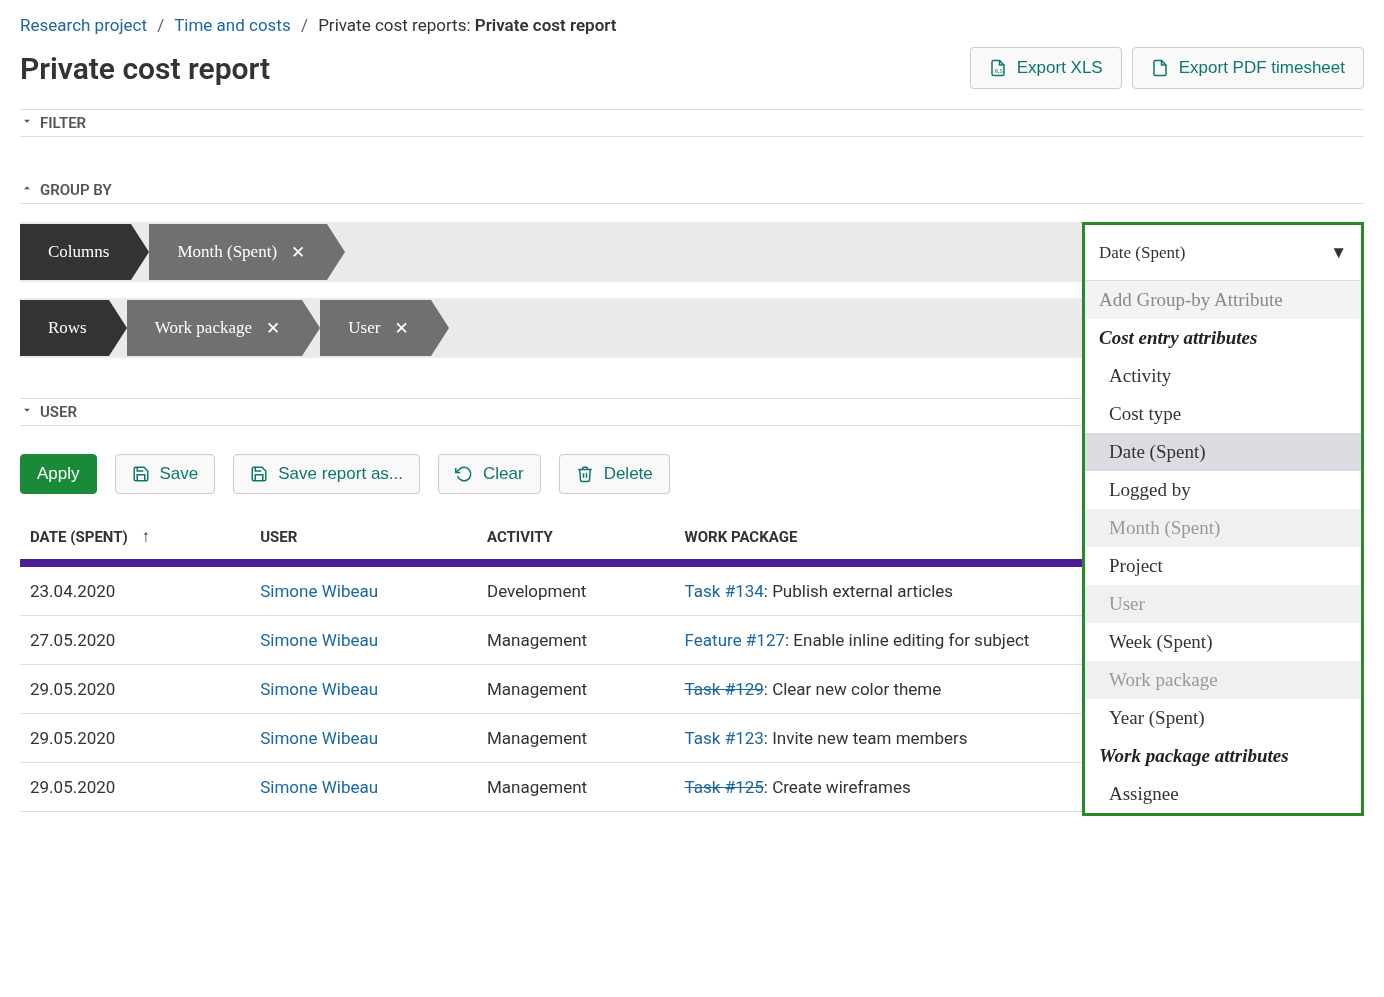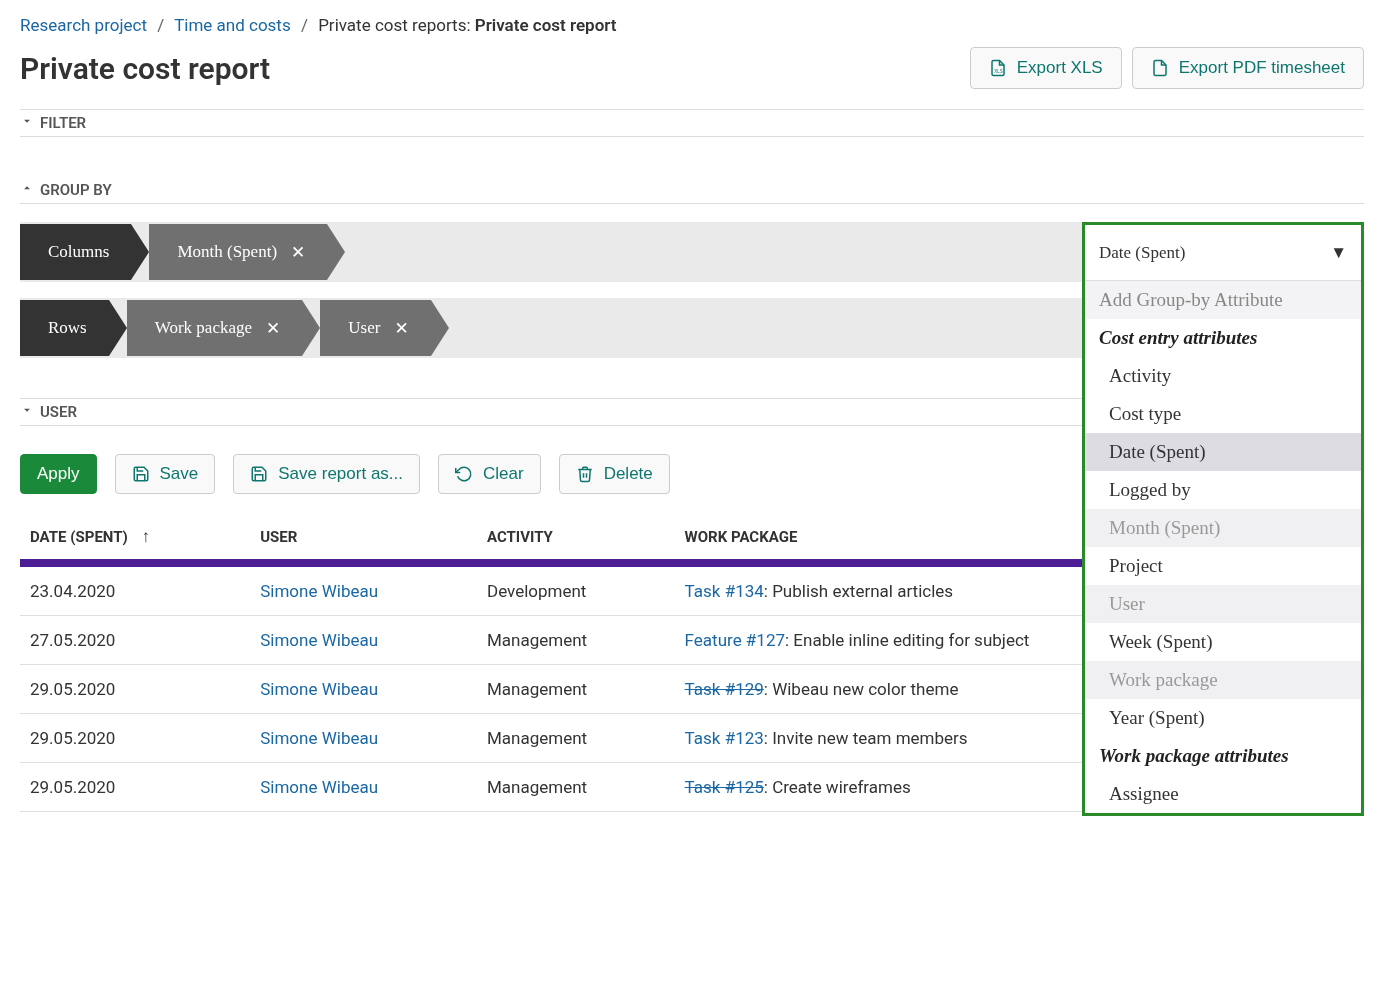--- a/index.html
+++ b/index.html
@@ -343,21 +343,21 @@
         <td>27.05.2020</td>
         <td><a href="#">Simone Wibeau</a></td>
         <td>Management</td>
         <td><a href="#" class="wp-link">Feature #127</a><span>: Enable inline editing for subject</span></td>
         <td>-</td>
       </tr>
       <tr>
         <td>29.05.2020</td>
         <td><a href="#">Simone Wibeau</a></td>
         <td>Management</td>
-        <td><a href="#" class="wp-link strike">Task #129</a><span>: Wibeau new color theme</span></td>
+        <td><a href="#" class="wp-link strike">Task #129</a><span>: Clear new color theme</span></td>
         <td>-</td>
       </tr>
       <tr>
         <td>29.05.2020</td>
         <td><a href="#">Simone Wibeau</a></td>
         <td>Management</td>
         <td><a href="#" class="wp-link">Task #123</a><span>: Invite new team members</span></td>
         <td>-</td>
       </tr>
       <tr>

